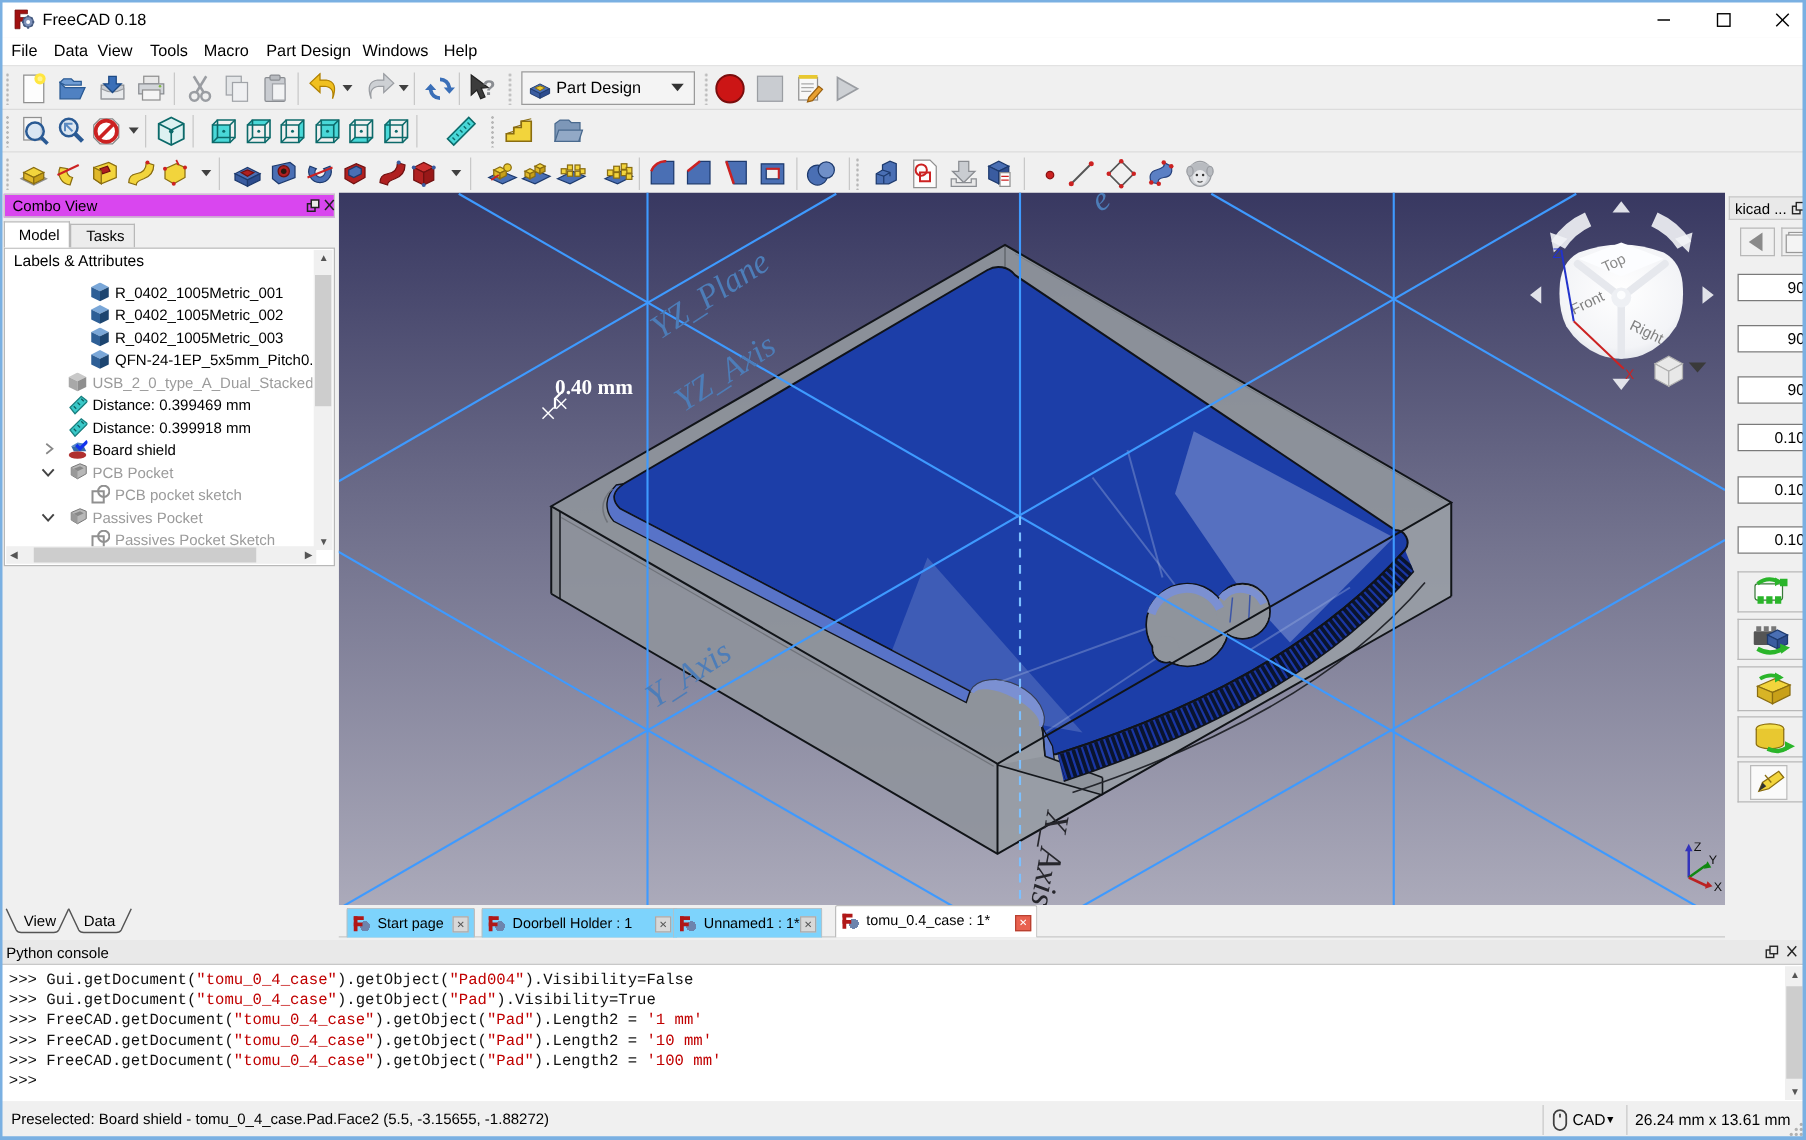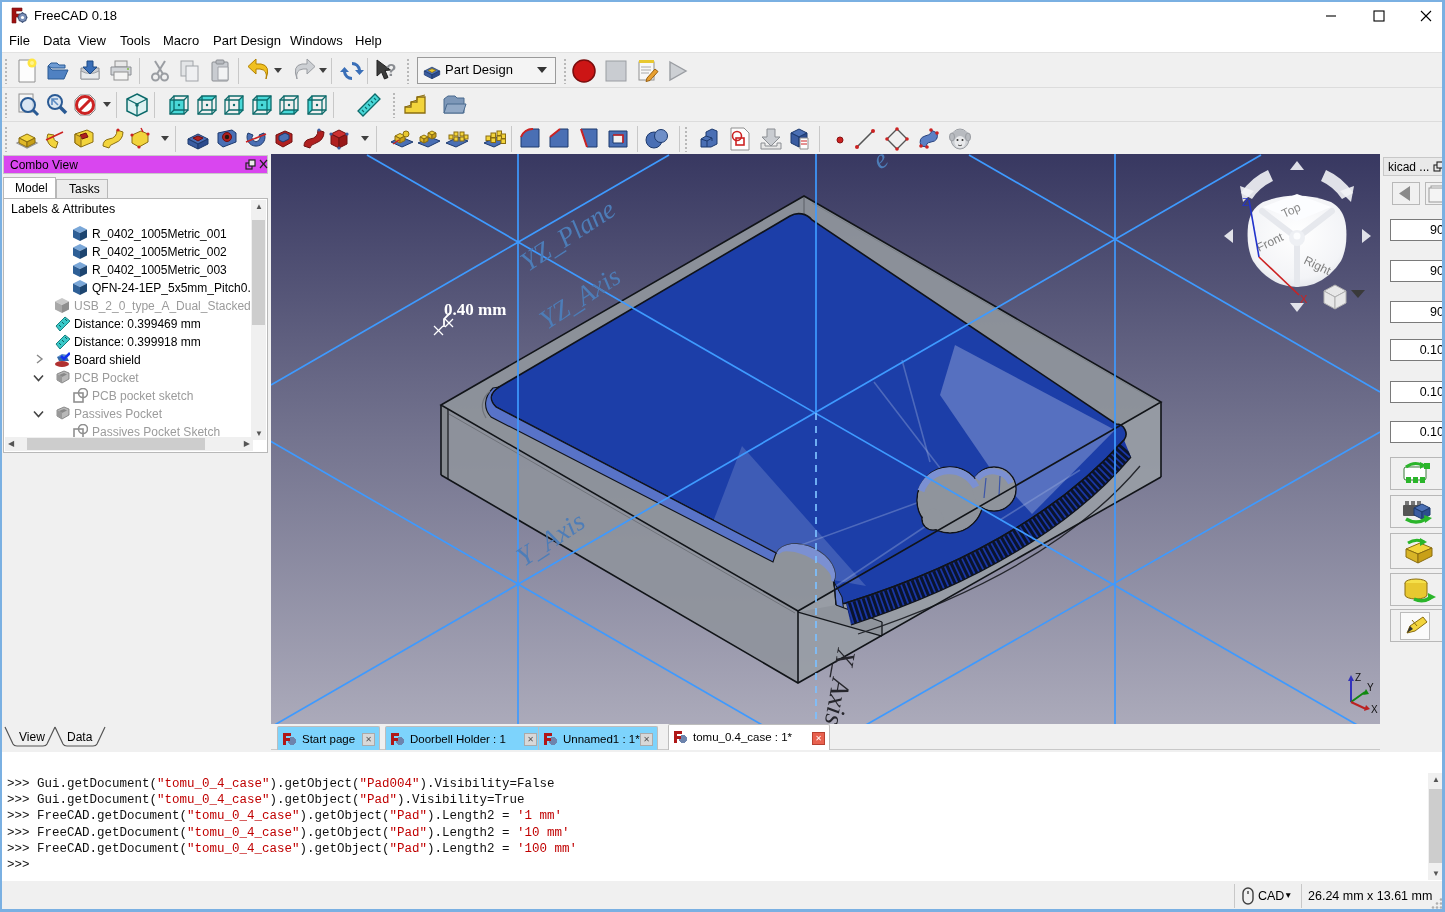--- a/index.html
+++ b/index.html
@@ -921,34 +921,46 @@
       <div class="abs" style="left:9px;top:2px;width:30px;height:28px;background:#fafafa;border:1px solid #bbb"></div>
       <svg class="abs" style="left:12px;top:4px" width="26" height="24" viewBox="0 0 26 24">
         <polygon points="4,19 7,12 20,3 24,8 12,17" fill="#f2d43c" stroke="#8a6d10"></polygon>
         <polygon points="4,19 7,12 10,15" fill="#333"></polygon>
         <line x1="9" y1="6" x2="14" y2="12" stroke="#8a6d10"></line>
       </svg>
     </div>
 </div>
 
 <div class="abs" id="console">
+  <div class="abs" style="left:0;top:0;width:1443px;height:20px;background:#e9e9e9;border-bottom:1px solid #c8c8c8">
+    <span class="abs" style="left:4px;top:3px;font-size:12px">Python console</span>
+    <svg class="abs" style="left:1408px;top:4px" width="30" height="13" viewBox="0 0 30 13">
+        <g fill="none" stroke="#222" stroke-width="1.1">
+          <rect x="4" y="4" width="6" height="6"></rect>
+          <rect x="7" y="1" width="6" height="6" fill="#e9e9e9"></rect>
+          <line x1="21" y1="1" x2="28" y2="9"></line>
+          <line x1="28" y1="1" x2="21" y2="9"></line>
+        </g>
+      </svg>
+  </div>
   <div class="abs mono" style="left:6px;top:24px;font-size:12.5px;line-height:16.2px;color:#111;white-space:pre" id="pyout">&gt;&gt;&gt; Gui.getDocument(<span class="red">"tomu_0_4_case"</span>).getObject(<span class="red">"Pad004"</span>).Visibility=False
 &gt;&gt;&gt; Gui.getDocument(<span class="red">"tomu_0_4_case"</span>).getObject(<span class="red">"Pad"</span>).Visibility=True
 &gt;&gt;&gt; FreeCAD.getDocument(<span class="red">"tomu_0_4_case"</span>).getObject(<span class="red">"Pad"</span>).Length2 = <span class="red">'1 mm'</span>
 &gt;&gt;&gt; FreeCAD.getDocument(<span class="red">"tomu_0_4_case"</span>).getObject(<span class="red">"Pad"</span>).Length2 = <span class="red">'10 mm'</span>
 &gt;&gt;&gt; FreeCAD.getDocument(<span class="red">"tomu_0_4_case"</span>).getObject(<span class="red">"Pad"</span>).Length2 = <span class="red">'100 mm'</span>
 &gt;&gt;&gt;</div>
   <div class="abs" style="right:1px;top:21px;width:15px;height:107px;background:#f0f0f0">
     <span class="abs" style="left:4px;top:2px;font-size:8px;color:#555">▲</span>
     <div class="abs" style="left:1px;top:16px;width:13px;height:74px;background:#cdcdcd"></div>
     <span class="abs" style="left:4px;bottom:2px;font-size:8px;color:#555">▼</span>
   </div>
 </div>
 
 <div class="abs" id="statusbar">
+  <span class="abs" style="left:8px;top:7px;font-size:12px">Preselected: Board shield - tomu_0_4_case.Pad.Face2 (5.5, -3.15655, -1.88272)</span>
   <svg class="abs" style="left:1240px;top:6px" width="14" height="18" viewBox="0 0 14 18">
       <rect x="2" y="1" width="10" height="16" rx="5" fill="none" stroke="#404040" stroke-width="1.4"></rect>
       <line x1="7" y1="4" x2="7" y2="7" stroke="#404040" stroke-width="1.4"></line>
     </svg>
   <span class="abs" style="left:1257px;top:8px;font-size:12.5px">CAD</span>
   <span class="abs" style="left:1283px;top:9px;font-size:8.5px">▼</span>
   <div class="abs" style="left:1233px;top:3px;width:1px;height:24px;background:#c8c8c8"></div>
     <div class="abs" style="left:1300px;top:3px;width:1px;height:24px;background:#c8c8c8"></div>
     <svg class="abs" style="left:1430px;top:16px" width="13" height="13" viewBox="0 0 13 13">
       <g fill="#b0b0b0">

